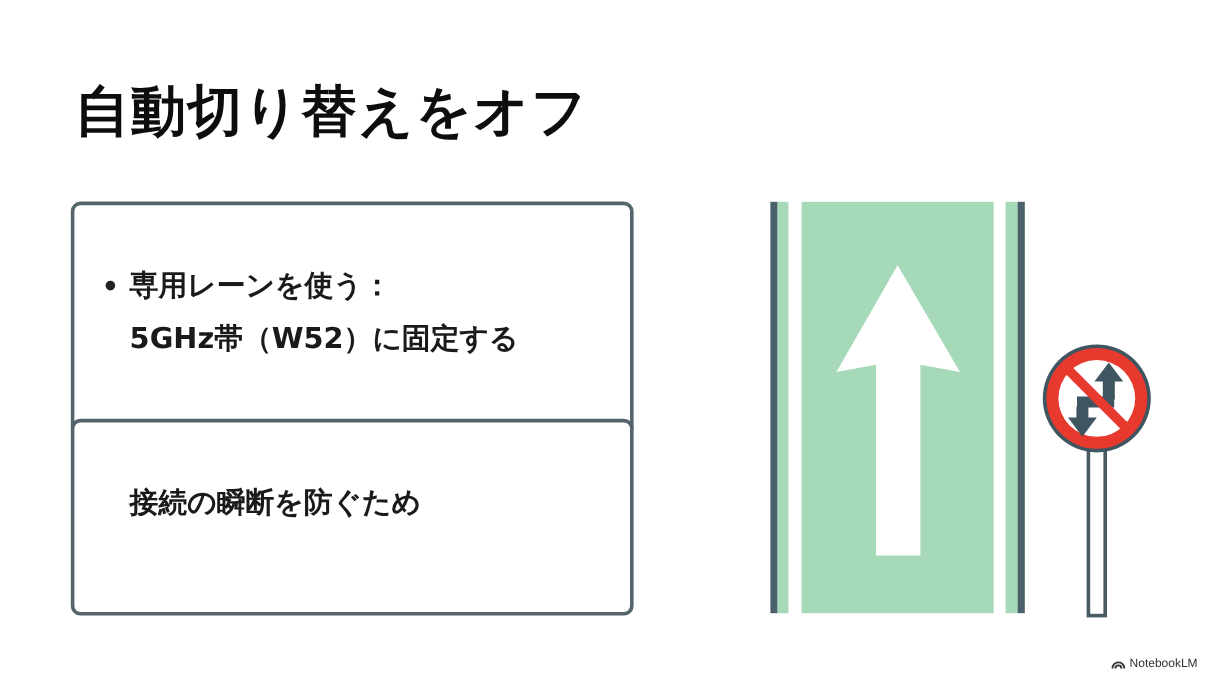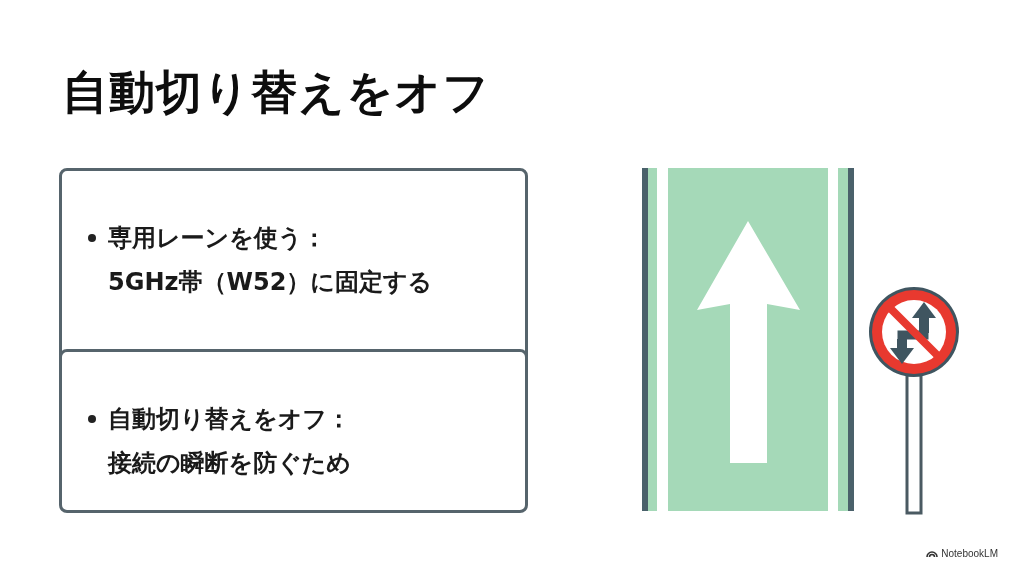--- a/index.html
+++ b/index.html
@@ -102,24 +102,20 @@
     <div class="bullet-line">
       <span class="bullet-dot"></span>
       <span>専用レーンを使う：</span>
     </div>
     <div class="cont-line">5GHz帯（W52）に固定する</div>
   </div>
 </div>
 
 <div class="card card-2">
   <div class="card-body">
-    <div class="bullet-line">
-      <span class="bullet-dot"></span>
-      <span>自動切り替えをオフ：</span>
-    </div>
     <div class="cont-line">接続の瞬断を防ぐため</div>
   </div>
 </div>
 
 <div class="road">
   <svg width="215" height="345" viewBox="0 0 215 345" xmlns="http://www.w3.org/2000/svg">
 
     <rect x="2" y="0" width="6" height="343" fill="#4a616b"></rect>
     <rect x="8" y="0" width="9" height="343" fill="#a5d9b8"></rect>
 

